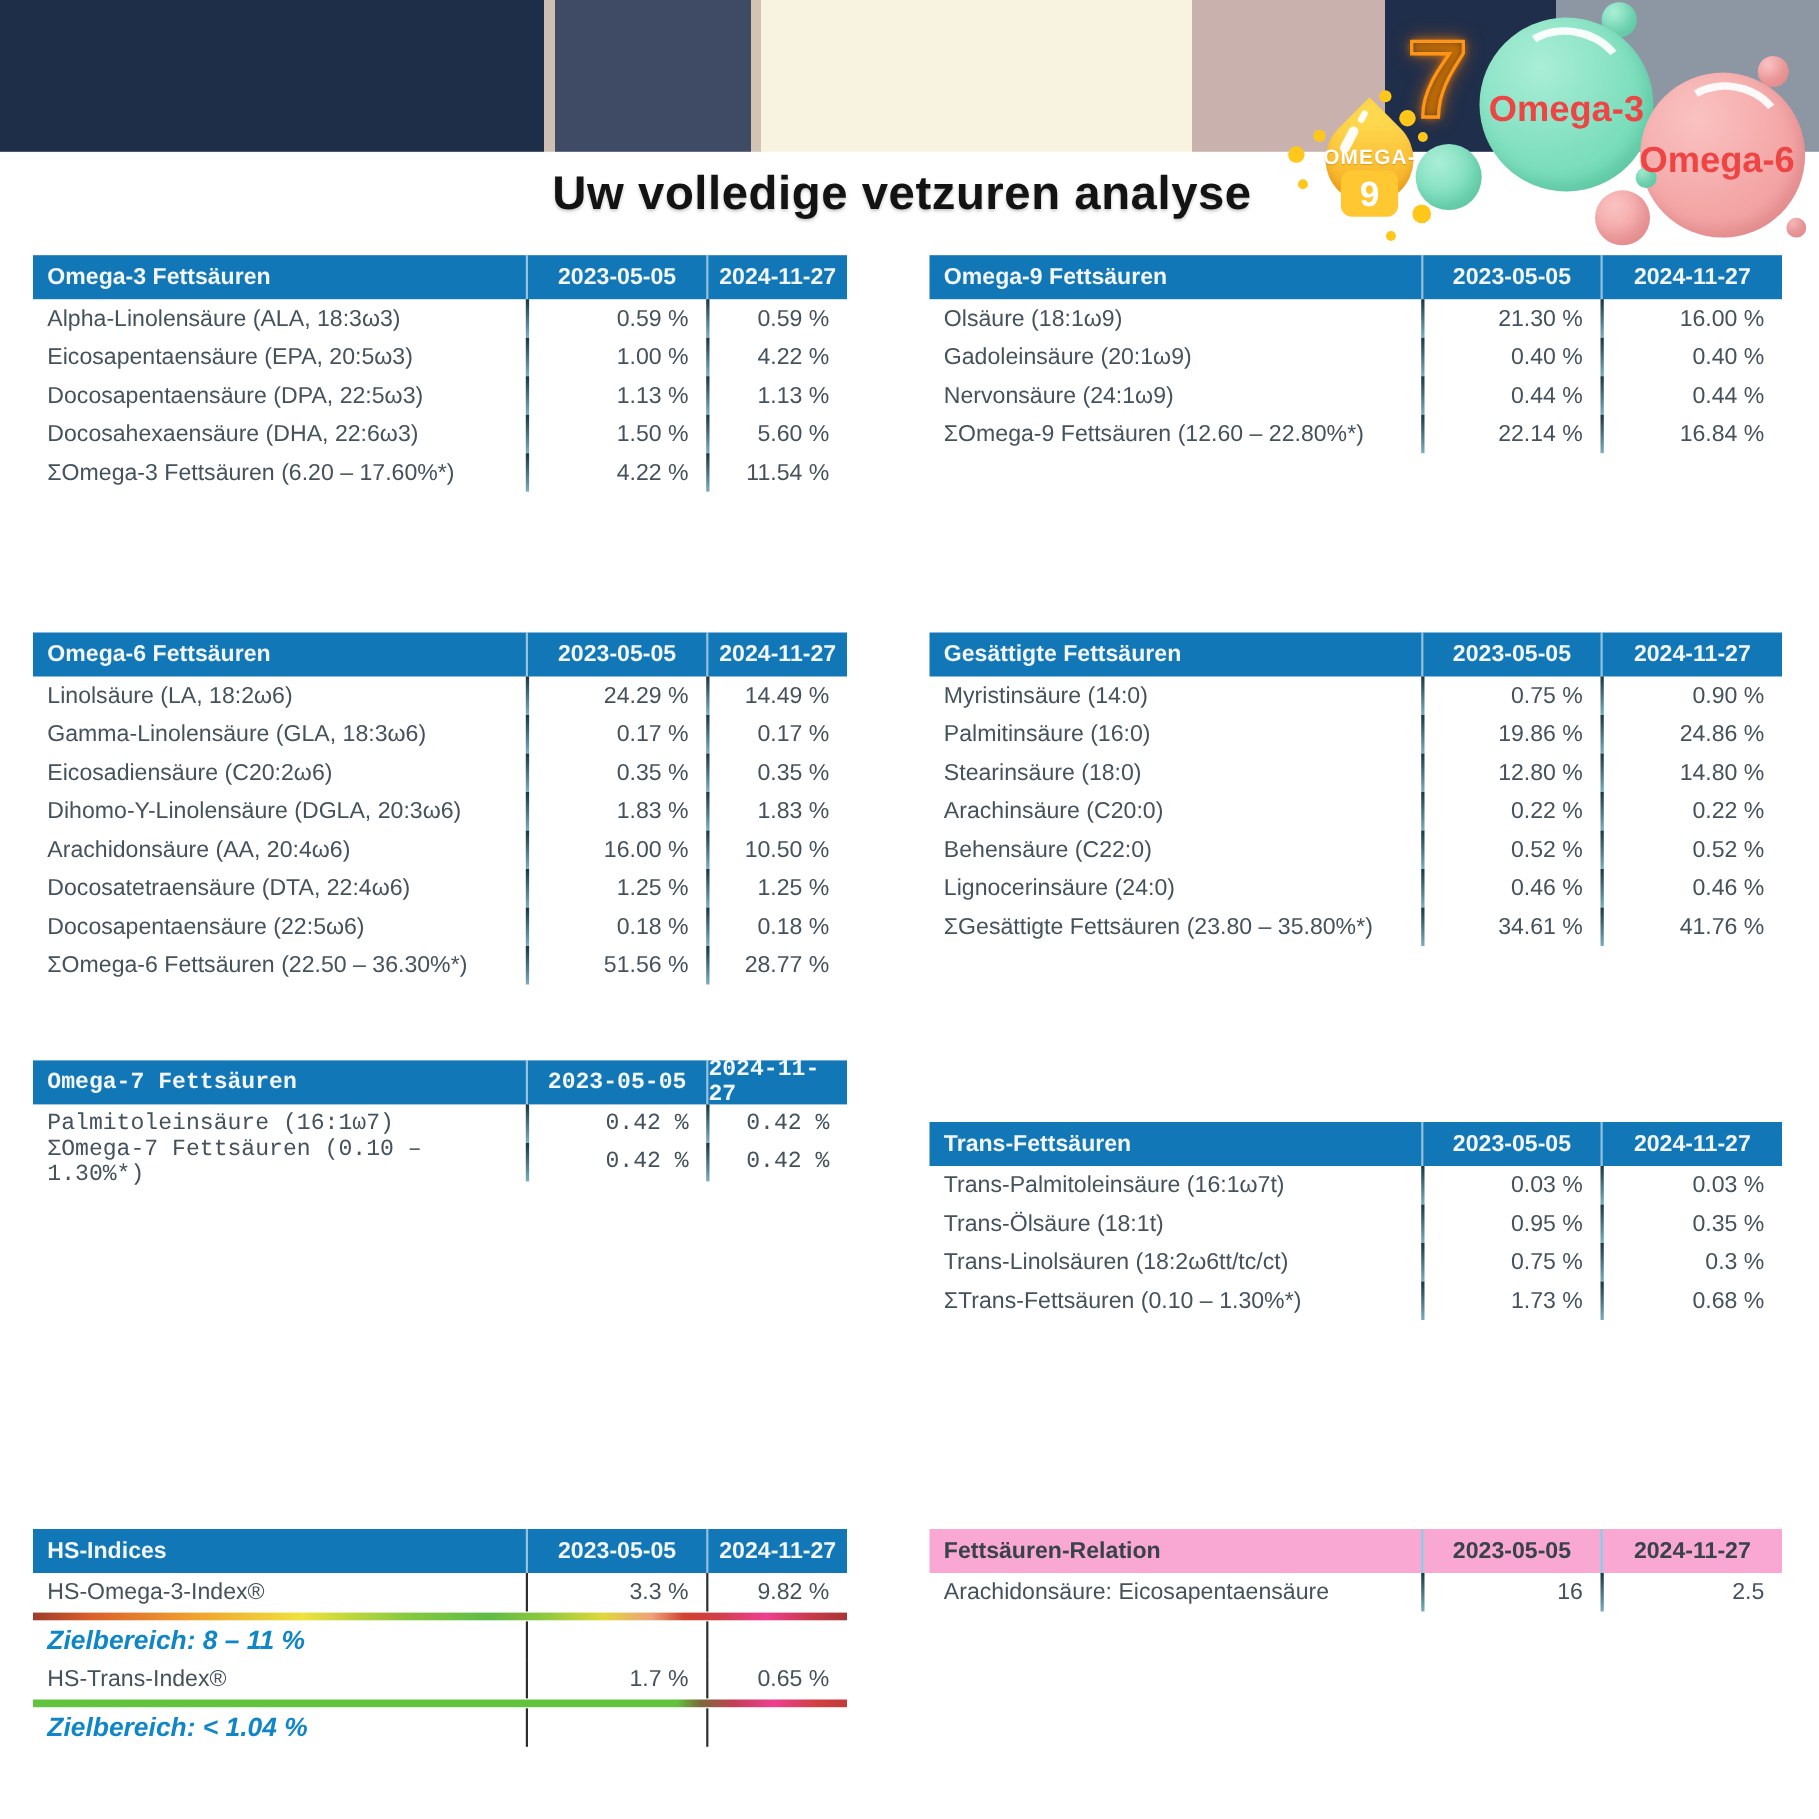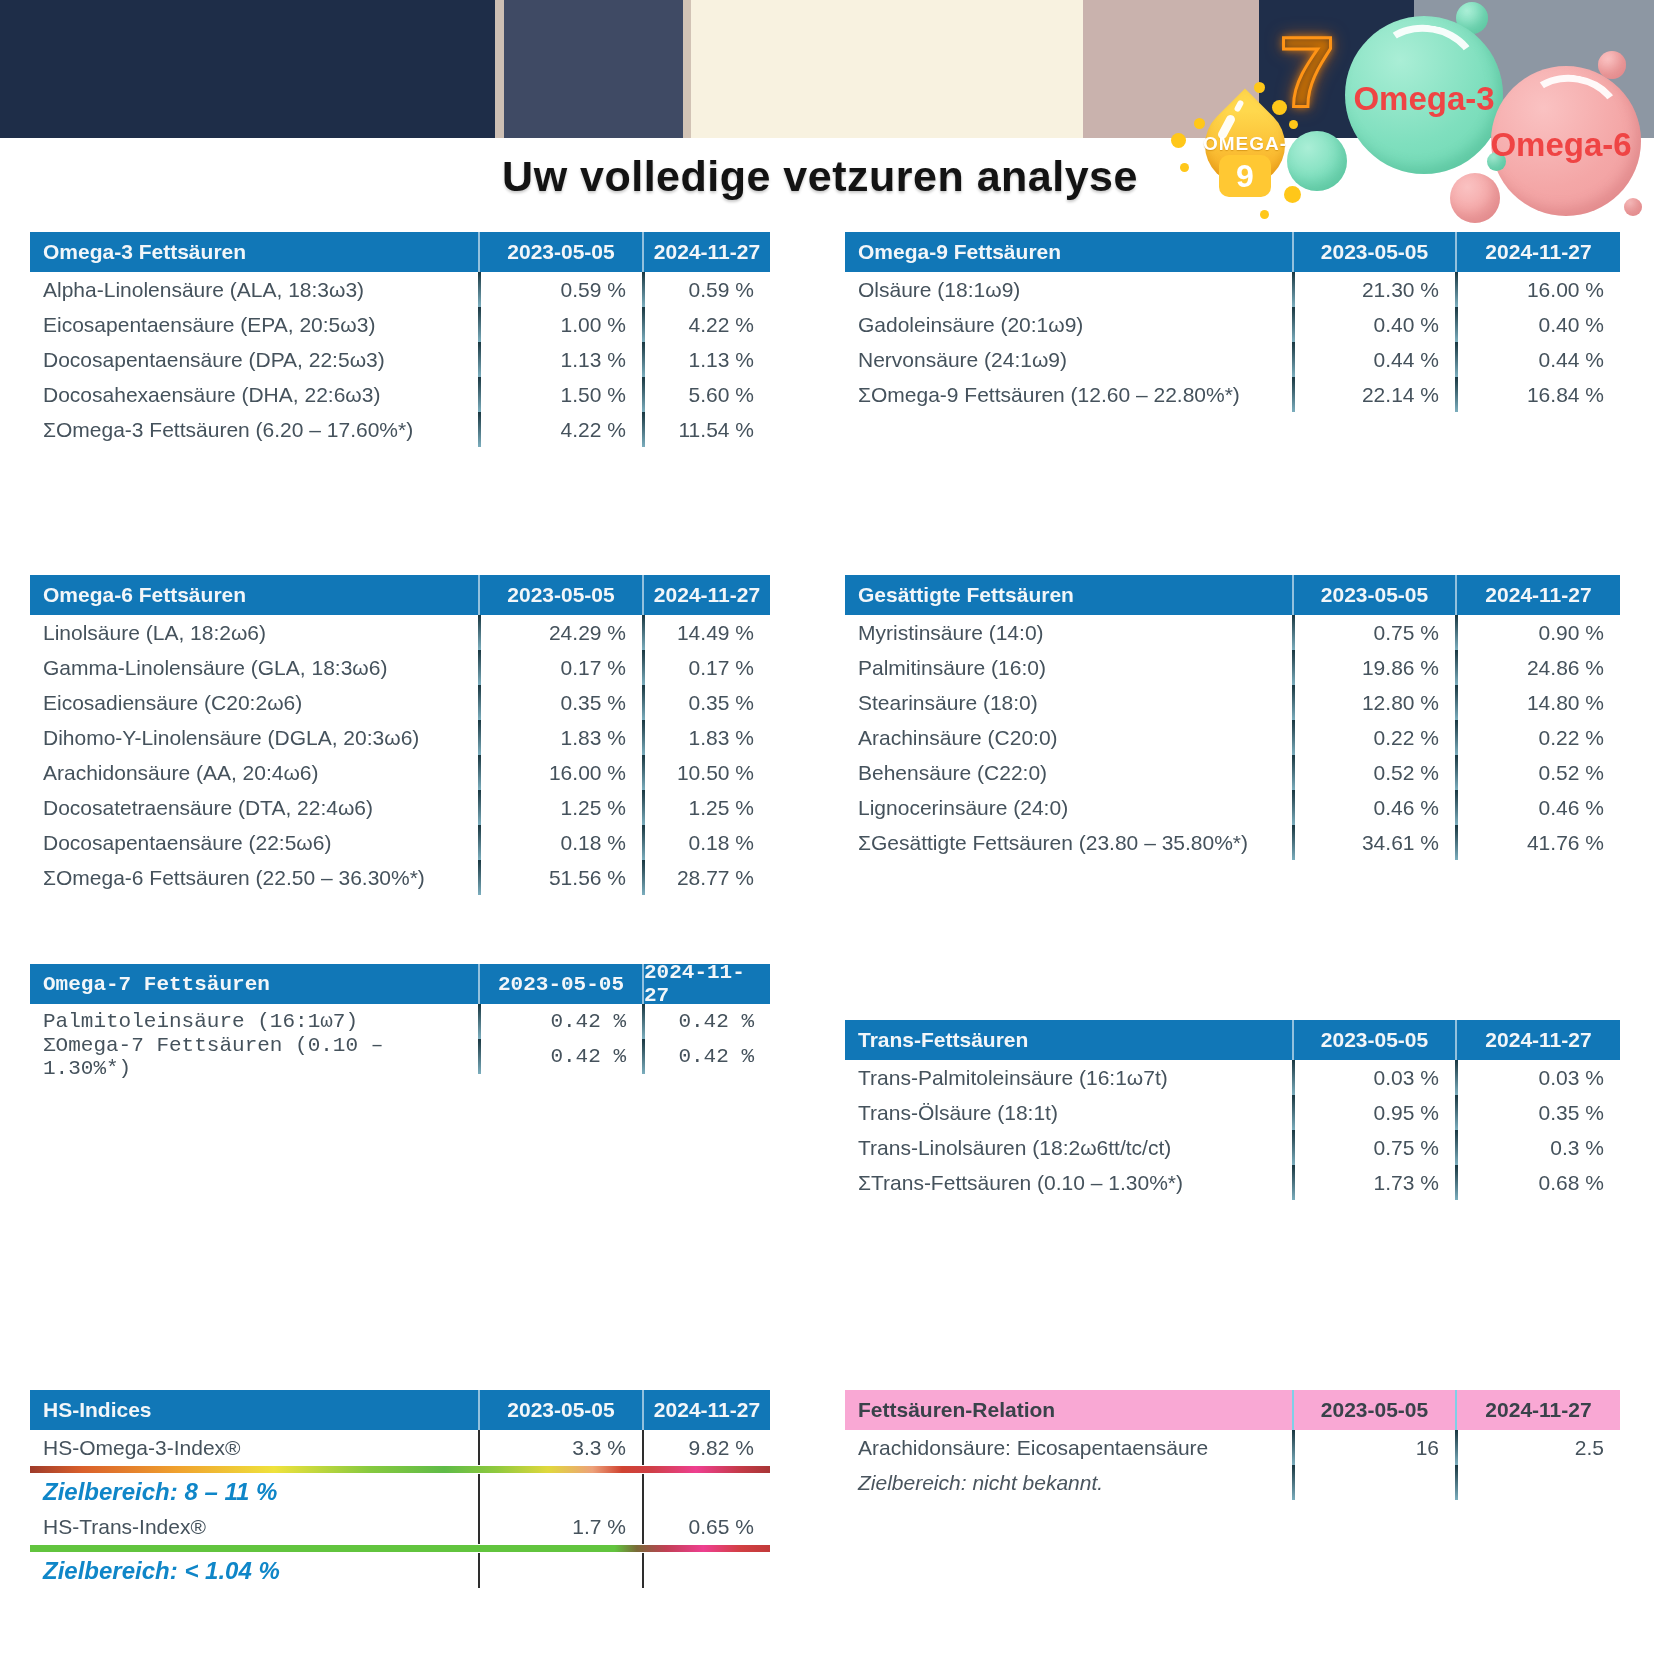--- a/index.html
+++ b/index.html
@@ -381,20 +381,15 @@
       <div class="thead">
         <div class="hcell c0">Fettsäuren-Relation</div>
         <div class="hcell cv c1">2023-05-05</div>
         <div class="hcell cv c2">2024-11-27</div>
       </div>
       <div class="trow">
         <div class="bcell c0">Arachidonsäure: Eicosapentaensäure</div>
         <div class="bcell cv c1">16</div>
         <div class="bcell cv c2">2.5</div>
       </div>
-      <div class="trow">
-        <div class="bcell c0 note dark">Zielbereich: nicht bekannt.</div>
-        <div class="bcell cv c1"></div>
-        <div class="bcell cv c2"></div>
-      </div>
     </div>
 
 </div>
 
 </body></html>

